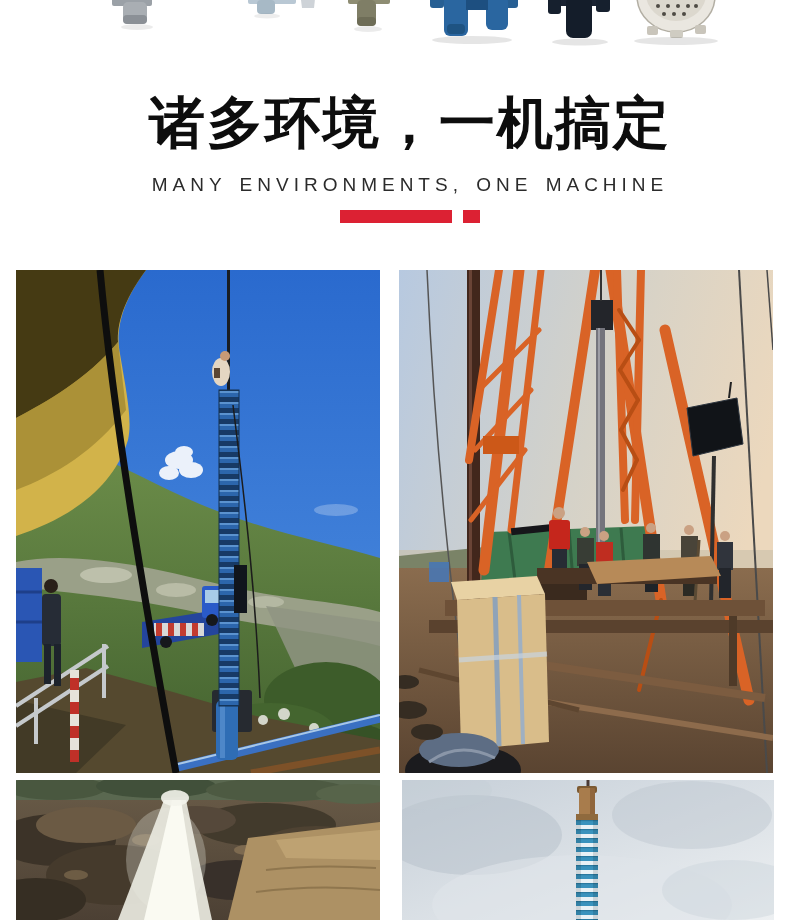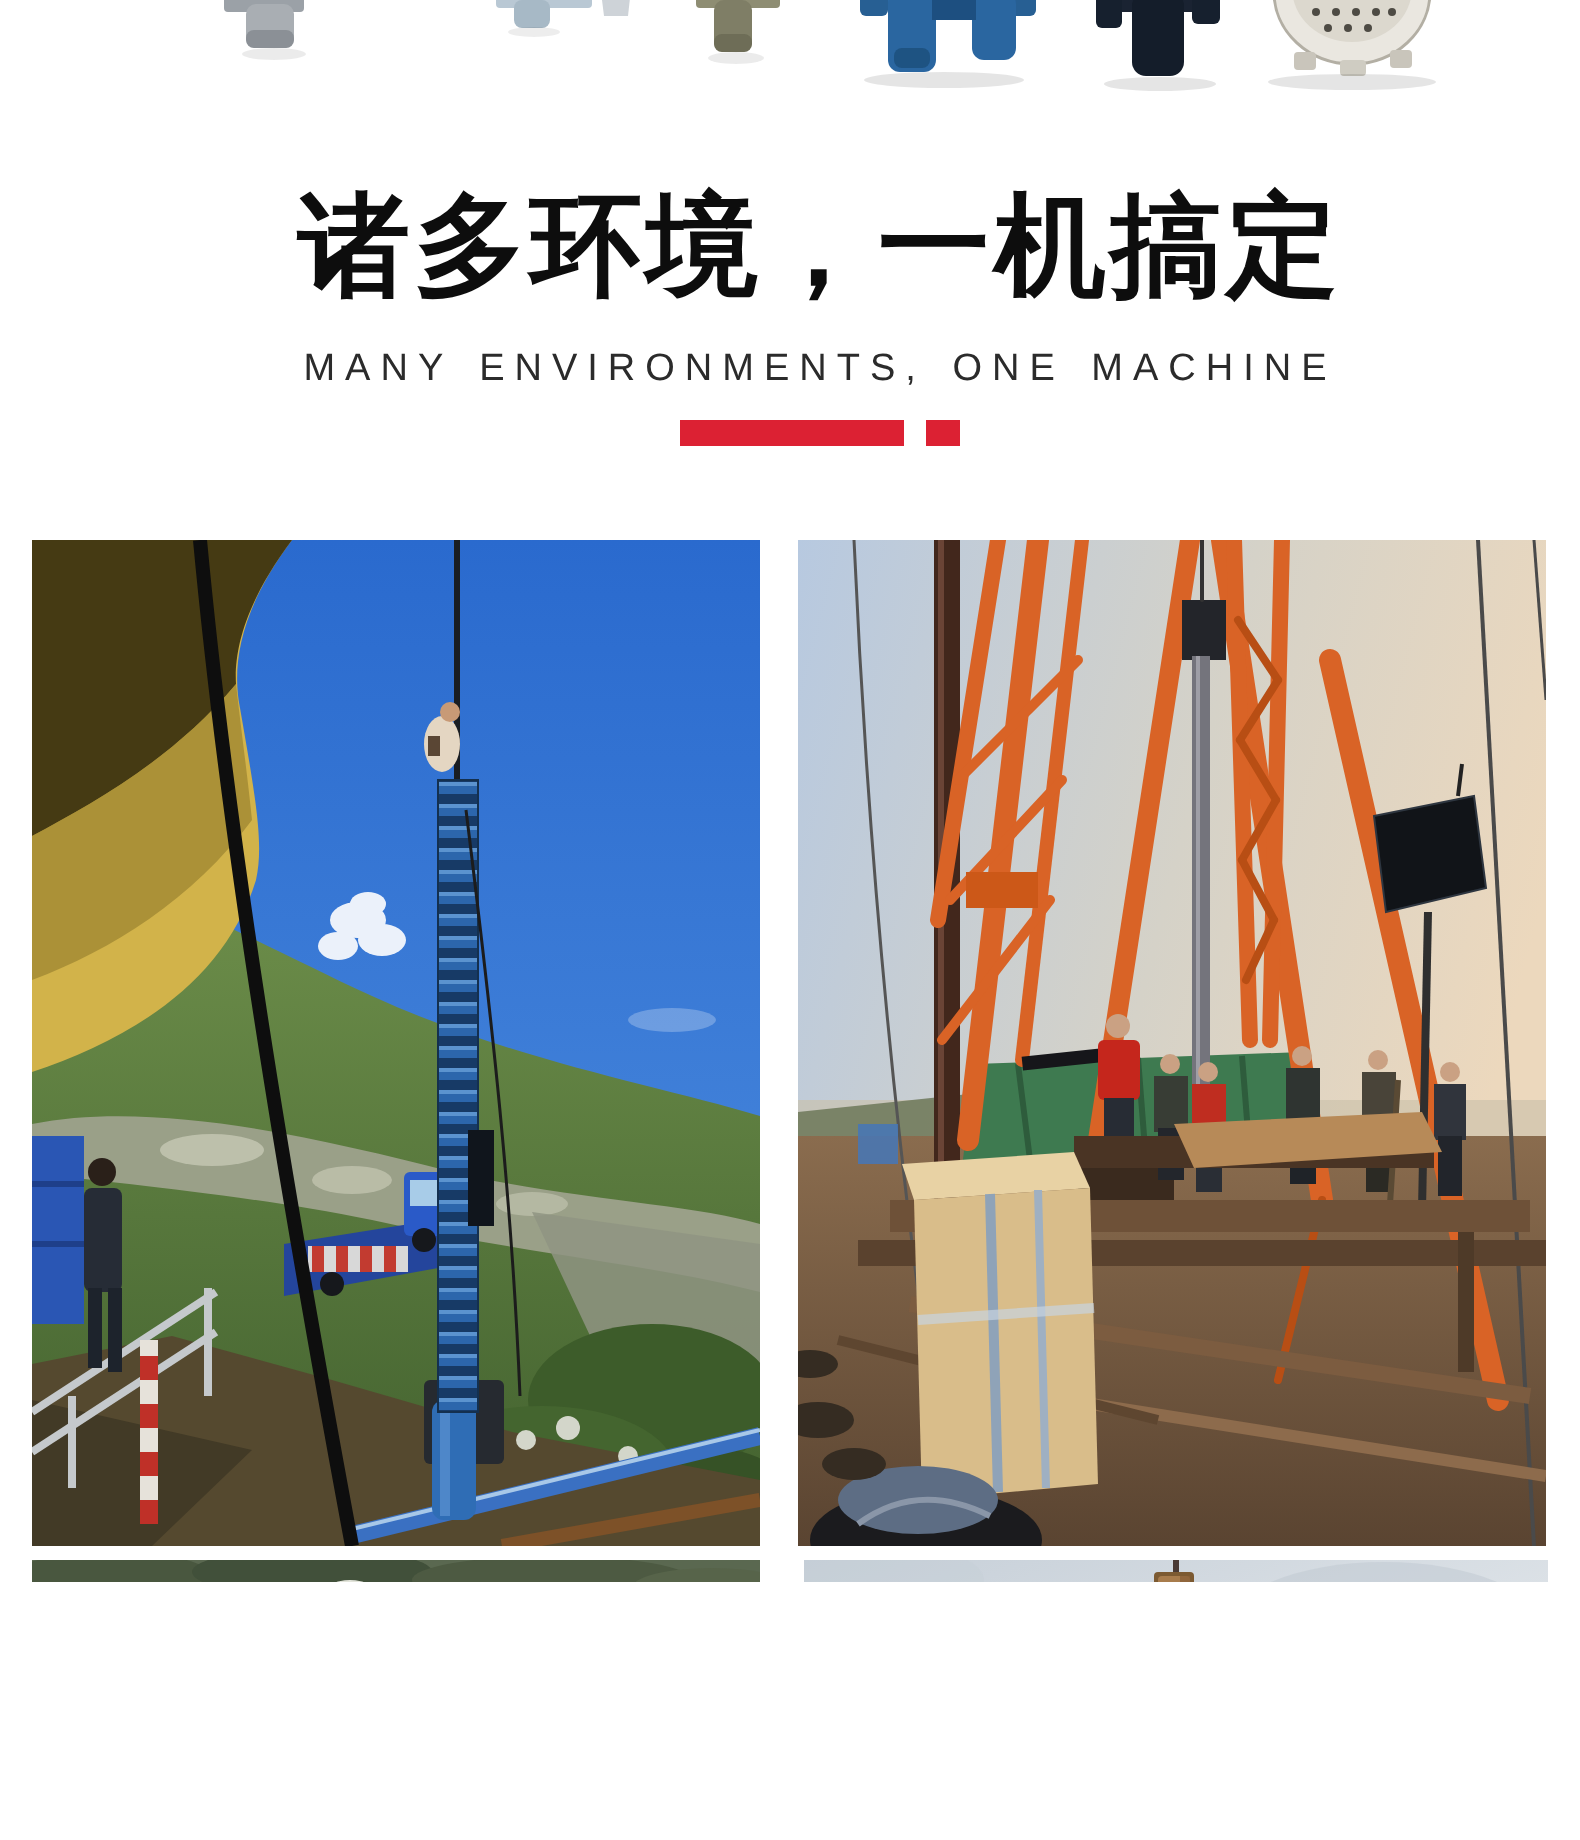--- a/index.html
+++ b/index.html
@@ -1,18 +1,18 @@
 <!DOCTYPE html>
 <html><head>
 <meta charset="utf-8">
 <style>
   html,body{margin:0;padding:0;}
   .page{
     position:relative;
-    width:790px;height:791px;
+    width:790px;height:920px;
     background:#ffffff;
     overflow:hidden;
     font-family:"Liberation Sans", sans-serif;
   }
   
   .product-strip{
     position:absolute;top:0;left:0;width:790px;height:50px;display:block;
   }
   
   .sec-title{

